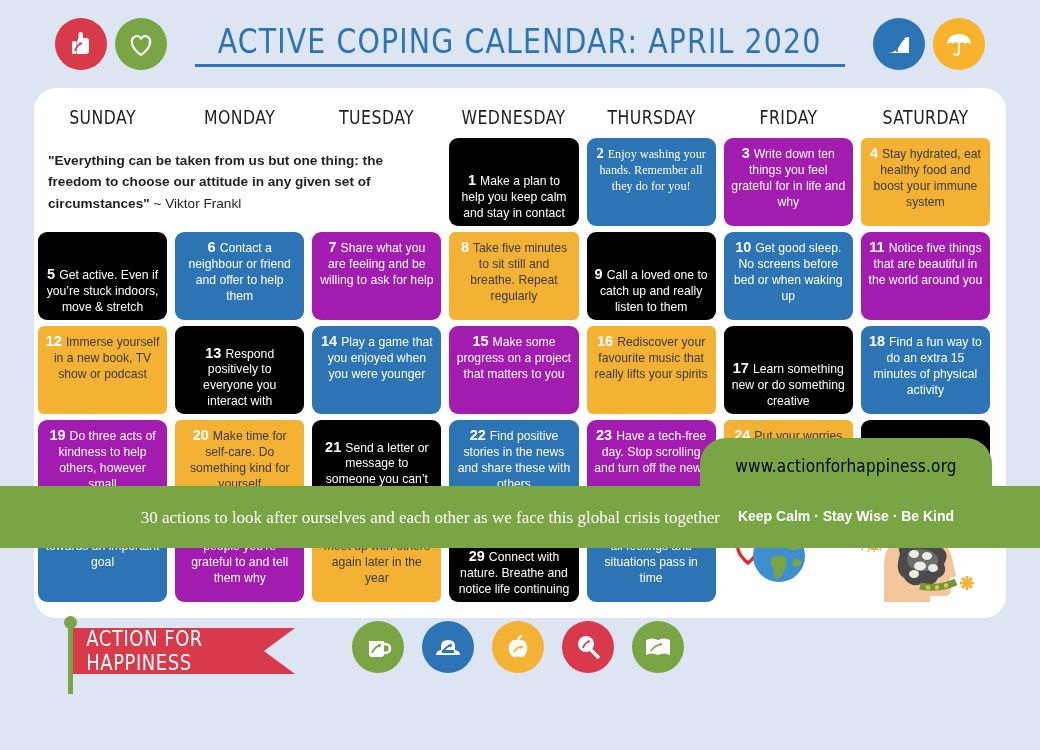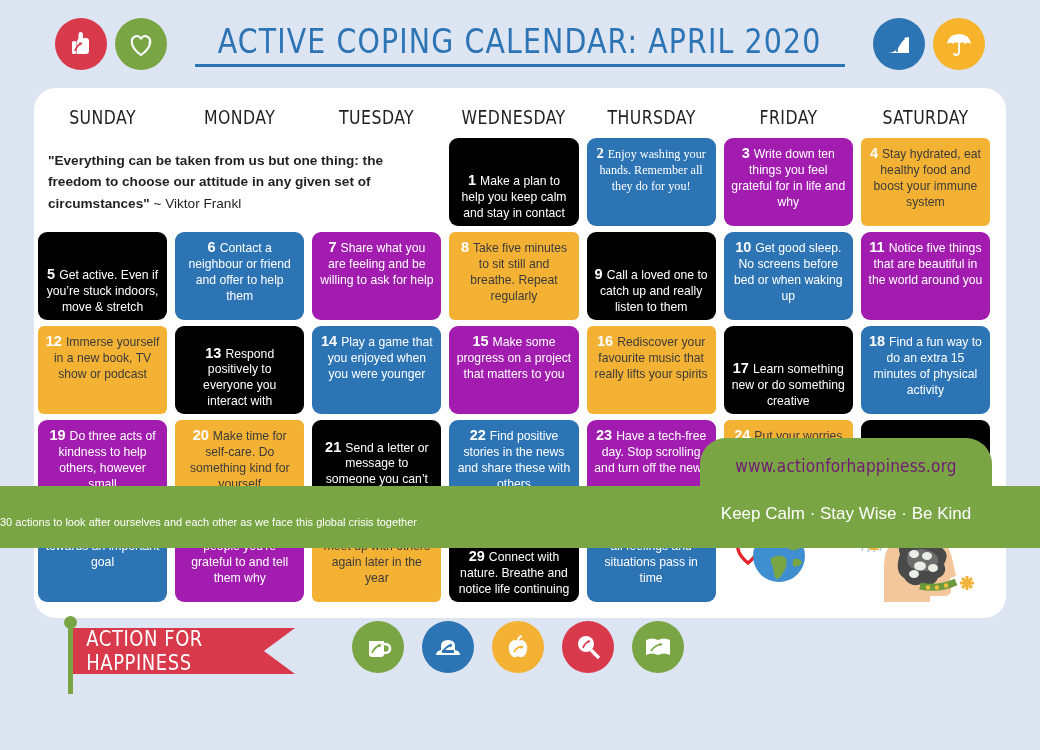--- a/index.html
+++ b/index.html
@@ -99,31 +99,31 @@
   #footer-green {
     position: absolute; left: 0; bottom: 0; width: 1040px; height: 62px;
     background: #7aa545;
   }
   #footer-bubble {
     position: absolute; right: 48px; bottom: 62px; width: 292px; height: 48px;
     background: #7aa545; border-radius: 26px 26px 0 0;
   }
   #url {
     position: absolute; right: 48px; bottom: 72px; width: 292px;
-    text-align: center; color: #701a75; font-size: 17px;
+    text-align: center; color: #000000; font-size: 17px;
     font-family: "DejaVu Sans Condensed", "Liberation Sans Narrow", "Liberation Sans", sans-serif;
     letter-spacing: 0.2px;
   }
   #tagline {
     position: absolute; right: 48px; bottom: 24px; width: 292px;
-    text-align: center; color: #ffffff; font-size: 17px; font-weight: normal;
+    text-align: center; color: #ffffff; font-size: 14px; font-weight: bold;
   }
   #strapline {
     position: absolute; left: 0; bottom: 20px; width: 720px;
-    text-align: left; color: #ffffff; font-size: 11px;
+    text-align: right; color: #ffffff; font-size: 17px; font-family: Liberation Serif, serif;
   }
 
   
   #flag-pole {
     position: absolute; left: 68px; top: 622px; width: 5px; height: 72px;
     background: #7aa545;
   }
   #flag-dot {
     position: absolute; left: 64px; top: 616px; width: 13px; height: 13px;
     border-radius: 50%; background: #7aa545;

